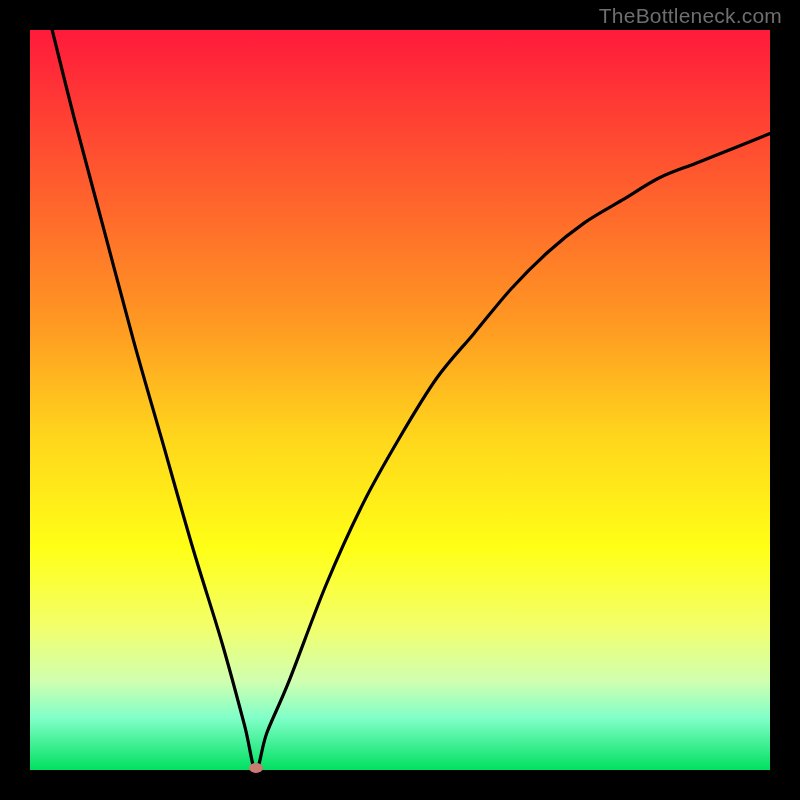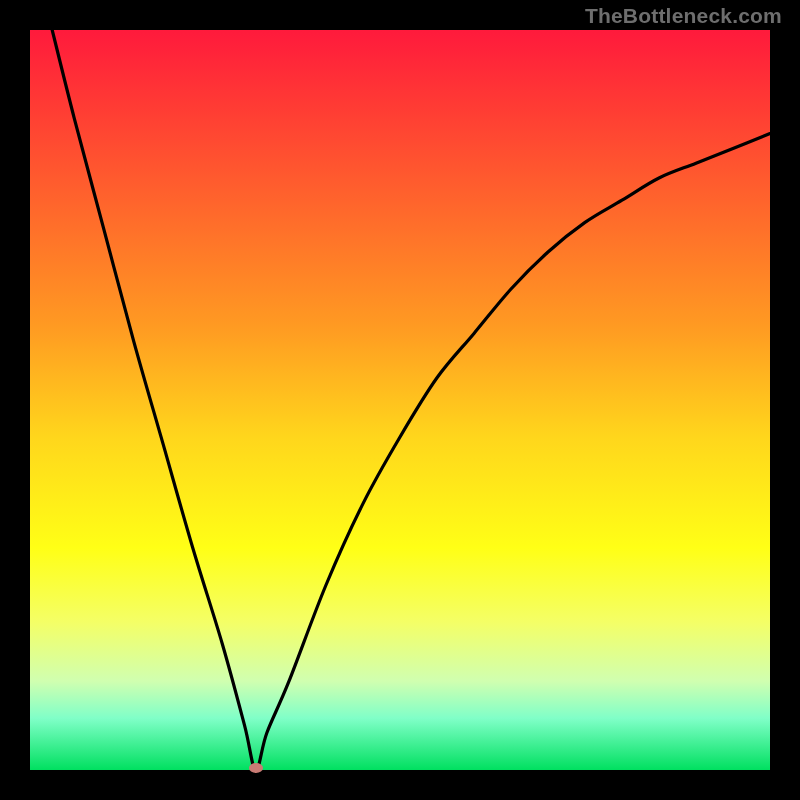--- a/index.html
+++ b/index.html
@@ -62,14 +62,14 @@
 </head>
 <body>
 
 <div class="frame">
   <div class="plot-area">
     <svg class="curve" viewBox="0 0 740 740" preserveAspectRatio="none">
       <path id="curve-path" fill="none" stroke="#000" stroke-width="3.2" stroke-linecap="round" stroke-linejoin="round" d="M 22.2 0 C 25.9 14.799999999999999, 35.766666666666666 55.49999999999999, 44.4 88.8 C 53.03333333333333 122.1, 64.13333333333333 162.8, 74 199.8 C 83.86666666666667 236.8, 93.73333333333335 275.03333333333336, 103.60000000000001 310.8 C 113.46666666666667 346.56666666666666, 123.33333333333331 379.8666666666667, 133.2 414.40000000000003 C 143.06666666666666 448.9333333333334, 152.93333333333334 484.70000000000005, 162.8 518 C 172.66666666666669 551.3, 183.76666666666668 584.5999999999999, 192.4 614.1999999999999 C 201.03333333333333 643.8, 209.05 674.6333333333332, 214.6 695.5999999999999 C 220.14999999999998 716.5666666666666, 222 738.7666666666667, 225.7 740 C 229.39999999999998 741.2333333333333, 231.25 717.8, 236.8 703 C 242.35000000000002 688.2, 249.13333333333333 675.8666666666667, 259 651.2 C 268.8666666666667 626.5333333333334, 283.6666666666667 584.6, 296 555 C 308.3333333333333 525.4, 320.6666666666667 498.26666666666665, 333 473.6 C 345.3333333333333 448.9333333333334, 357.66666666666663 427.96666666666675, 370 407.00000000000006 C 382.33333333333337 386.03333333333336, 394.66666666666674 365.0666666666666, 407.00000000000006 347.79999999999995 C 419.33333333333337 330.5333333333333, 431.6666666666667 318.20000000000005, 444 303.40000000000003 C 456.3333333333333 288.6, 468.6666666666667 272.56666666666666, 481 259 C 493.3333333333333 245.43333333333334, 505.6666666666667 233.10000000000002, 518 222.00000000000003 C 530.3333333333334 210.90000000000003, 542.6666666666666 201.03333333333336, 555 192.4 C 567.3333333333334 183.76666666666665, 579.6666666666666 177.6, 592 170.2 C 604.3333333333334 162.79999999999998, 616.6666666666666 154.16666666666663, 629 147.99999999999997 C 641.3333333333334 141.83333333333331, 653.6666666666666 138.13333333333338, 666 133.20000000000005 C 678.3333333333334 128.2666666666667, 690.6666666666666 123.33333333333336, 703 118.40000000000002 C 715.3333333333334 113.46666666666668, 733.8333333333334 106.06666666666668, 740 103.60000000000001"></path>
     </svg>
     <div id="min-dot" class="min-dot" style="left: 225.7px; top: 738px;"></div>
   </div>
-  <div id="wm" class="watermark" style="top: 4px; right: 18px; font-weight: bold;">TheBottleneck.com</div>
+  <div id="wm" class="watermark" style="top: 4px; right: 18px;">TheBottleneck.com</div>
 </div>
 
 </body></html>

